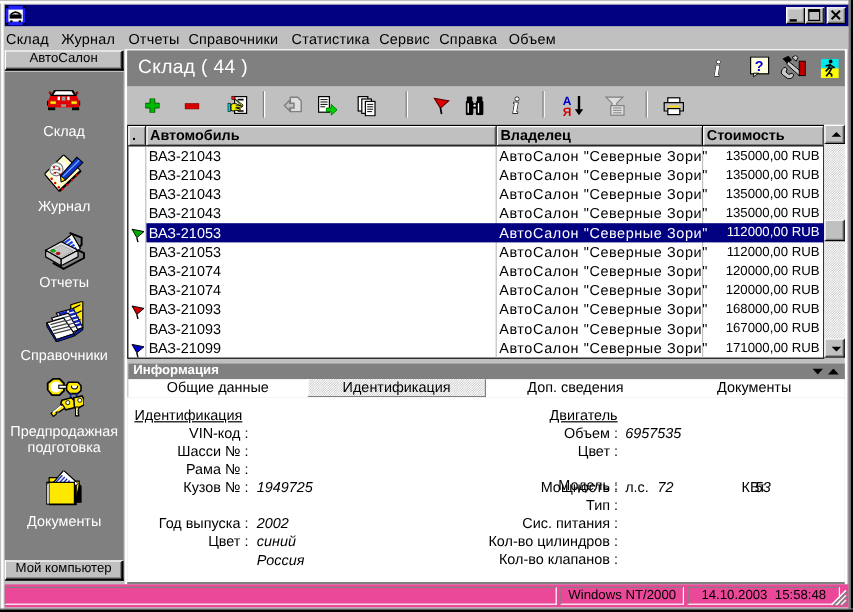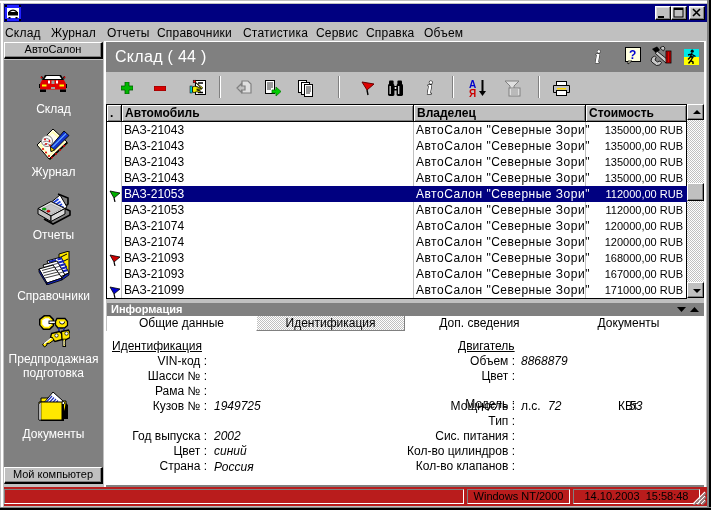--- a/index.html
+++ b/index.html
@@ -48,21 +48,21 @@
 .ibar{left:107px;top:303px;width:597px;height:13px;background:#808080;color:#fff;font-weight:bold;line-height:13px;padding-left:4px;}
 .tabs{left:107px;top:316px;width:597px;height:15px;background:#fff;}
 .tab{position:absolute;top:0;width:149px;height:15px;text-align:center;line-height:15px;font-size:12px;}
 .tabsel{background-color:#fff;background-image:linear-gradient(45deg,#c0c0c0 25%,transparent 25%,transparent 75%,#c0c0c0 75%),linear-gradient(45deg,#c0c0c0 25%,transparent 25%,transparent 75%,#c0c0c0 75%);background-size:2px 2px;background-position:0 0,1px 1px;border-left:1px solid #fff;border-right:1px solid #808080;border-bottom:1px solid #808080;}
 .form{left:106px;top:331px;width:598px;height:156px;background:#fff;font-size:12px;border-bottom:2px solid #808080;}
 .frow{position:absolute;height:15px;line-height:15px;}
 .flbl{position:absolute;text-align:right;height:15px;line-height:15px;}
 .fval{position:absolute;height:15px;line-height:15px;font-style:italic;}
 .fhead{text-decoration:underline;}
 
-.status{left:4px;top:487px;width:703px;height:19px;background:#b91c1c;}
+.status{left:4px;top:487px;width:703px;height:19px;background:#ec4899;}
 .spanel{position:absolute;top:2px;height:15px;border:1px solid;border-color:#808080 #fff #fff #808080;line-height:13px;}
 </style>
 </head>
 <body>
 <div class="abs bt1"></div>
 <div class="abs bl1"></div>
 <div class="abs br1"></div>
 <div class="abs br2"></div>
 <div class="abs bb1"></div>
 <div class="abs bb2"></div>
@@ -421,26 +421,25 @@
   <div class="frow fhead" style="left:6px;top:8px">Идентификация</div>
   <div class="flbl" style="left:0;top:23px;width:101px">VIN-код :</div>
   <div class="flbl" style="left:0;top:38px;width:101px">Шасси № :</div>
   <div class="flbl" style="left:0;top:53px;width:101px">Рама № :</div>
   <div class="flbl" style="left:0;top:68px;width:101px">Кузов № :</div>
     <div class="fval" style="left:108px;top:68px">1949725</div>
   <div class="flbl" style="left:0;top:98px;width:101px">Год выпуска :</div>
     <div class="fval" style="left:108px;top:98px">2002</div>
   <div class="flbl" style="left:0;top:113px;width:101px">Цвет :</div>
     <div class="fval" style="left:108px;top:113px">синий</div>
-  <div class="flbl" style="left:0;top:128px;width:101px">Страна :</div>
     <div class="fval" style="left:108px;top:129px">Россия</div>
 
   <div class="frow fhead" style="left:352px;top:8px">Двигатель</div>
   <div class="flbl" style="left:250px;top:23px;width:159px">Объем :</div>
-    <div class="fval" style="left:415px;top:23px">8868879</div>
+    <div class="fval" style="left:415px;top:23px">6957535</div>
   <div class="flbl" style="left:250px;top:38px;width:159px">Цвет :</div>
   <div class="flbl" style="left:250px;top:66px;width:159px">Модель :</div>
   <div class="flbl" style="left:250px;top:68px;width:159px">Мощность :</div>
   <div class="frow" style="left:415px;top:68px">л.с.</div>
     <div class="fval" style="left:442px;top:68px">72</div>
   <div class="frow" style="left:512px;top:68px">КВт</div>
     <div class="fval" style="left:523px;top:68px">53</div>
   <div class="flbl" style="left:250px;top:83px;width:159px">Тип :</div>
   <div class="flbl" style="left:250px;top:113px;width:159px">Кол-во цилиндров :</div>
   <div class="flbl" style="left:250px;top:98px;width:159px">Сис. питания :</div>

